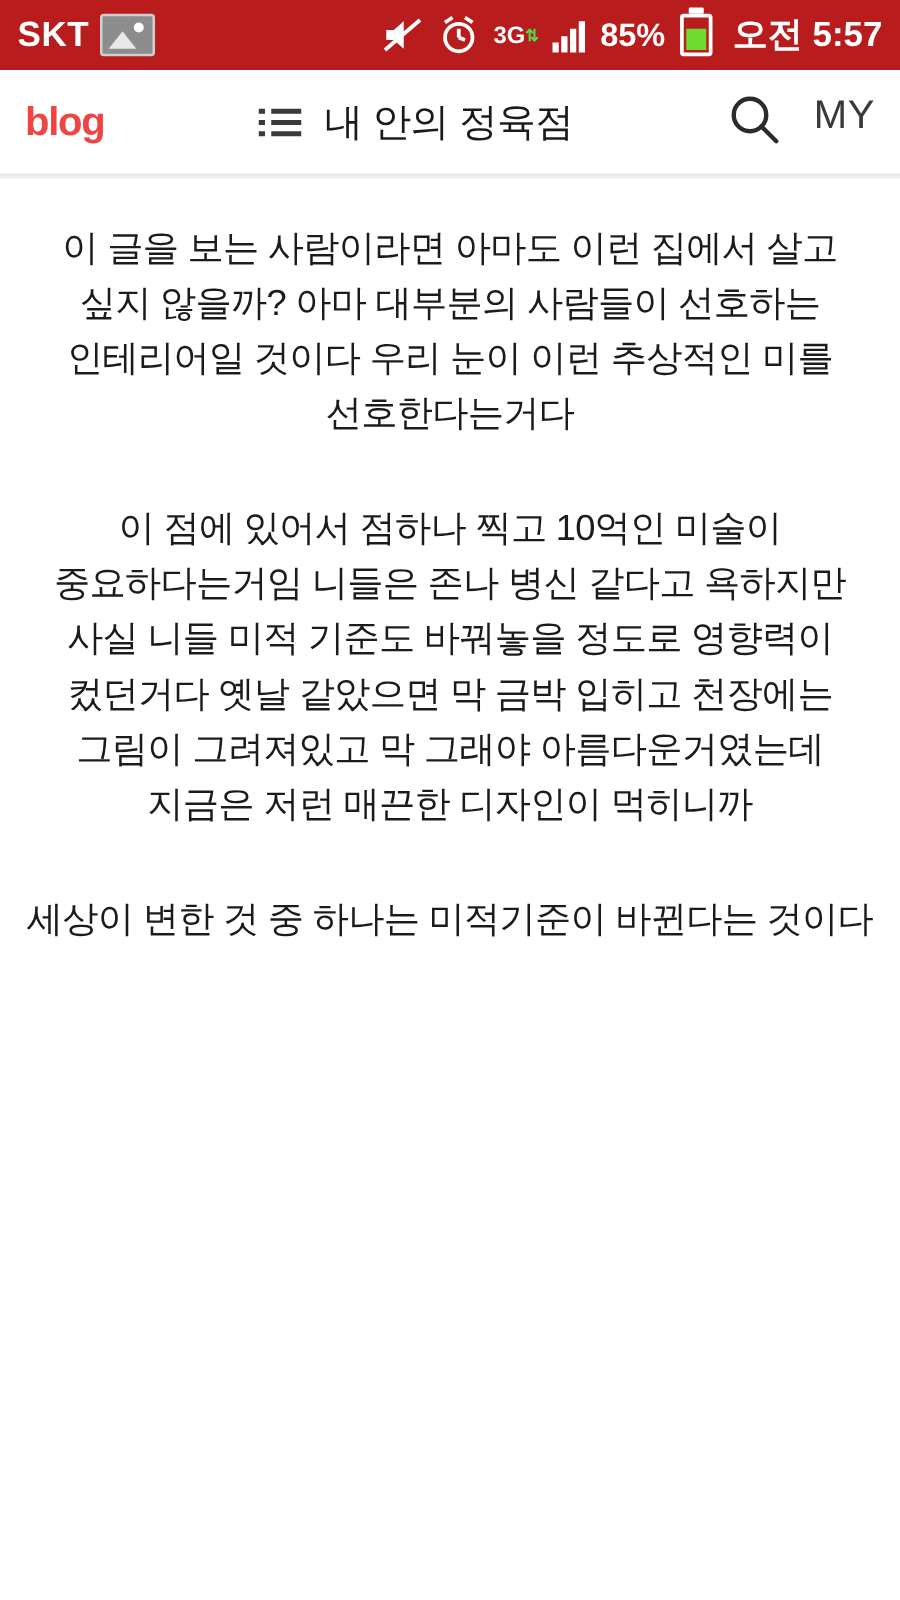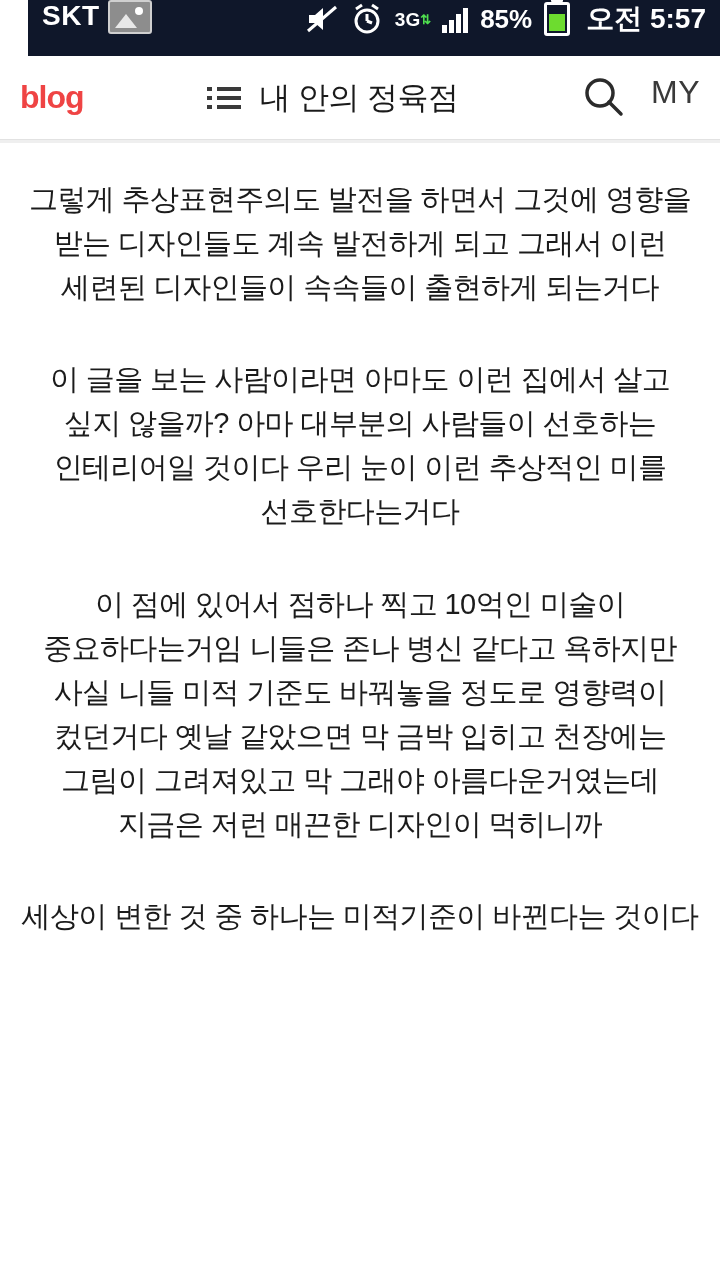--- a/index.html
+++ b/index.html
@@ -7,26 +7,25 @@
     width: 720px;
     height: 1280px;
     background: #ffffff;
     font-family: "Liberation Sans", sans-serif;
     overflow: hidden;
   }
 
   
   .statusbar {
     height: 56px;
-    background: #0f172a;
-    display: flex;
-    align-items: flex-start;
+    background: #b91c1c;
+    display: flex;
+    align-items: center;
     padding: 0 14px;
     color: #ffffff;
-    margin-left: 28px;
   }
   .carrier {
     font-size: 28px;
     font-weight: bold;
     letter-spacing: 0.5px;
     color: #ffffff;
   }
   .sb-img-icon {
     width: 44px;
     height: 34px;
@@ -258,23 +257,20 @@
         <circle cx="19" cy="19" r="13" fill="none" stroke="#2b2b2b" stroke-width="3.5"></circle>
         <line x1="28" y1="28" x2="40" y2="40" stroke="#2b2b2b" stroke-width="3.5" stroke-linecap="round"></line>
       </svg>
     </span>
     <span class="my-label">MY</span>
   </div>
 </div>
 <div class="topdiv"></div>
 
 <div class="content">
-  <p class="para">그렇게 추상표현주의도 발전을 하면서
-그것에 영향을 받는 디자인들도 계속 발전하게 되고
-그래서 이런 세련된 디자인들이 속속들이 출현하게 되는거다</p>
   <p class="para">이 글을 보는 사람이라면 아마도 이런 집에서 살고 싶지 않을까?
 아마 대부분의 사람들이 선호하는 인테리어일 것이다
 우리 눈이 이런 추상적인 미를 선호한다는거다</p>
   <p class="para">이 점에 있어서 점하나 찍고 10억인 미술이 중요하다는거임
 니들은 존나 병신 같다고 욕하지만 사실 니들 미적 기준도 바꿔놓을 정도로 영향력이 컸던거다
 옛날 같았으면 막 금박 입히고 천장에는 그림이 그려져있고
 막 그래야 아름다운거였는데 지금은 저런 매끈한 디자인이 먹히니까</p>
   <p class="para para-tail">세상이 변한 것 중 하나는 미적기준이 바뀐다는 것이다</p>
 </div>
 

